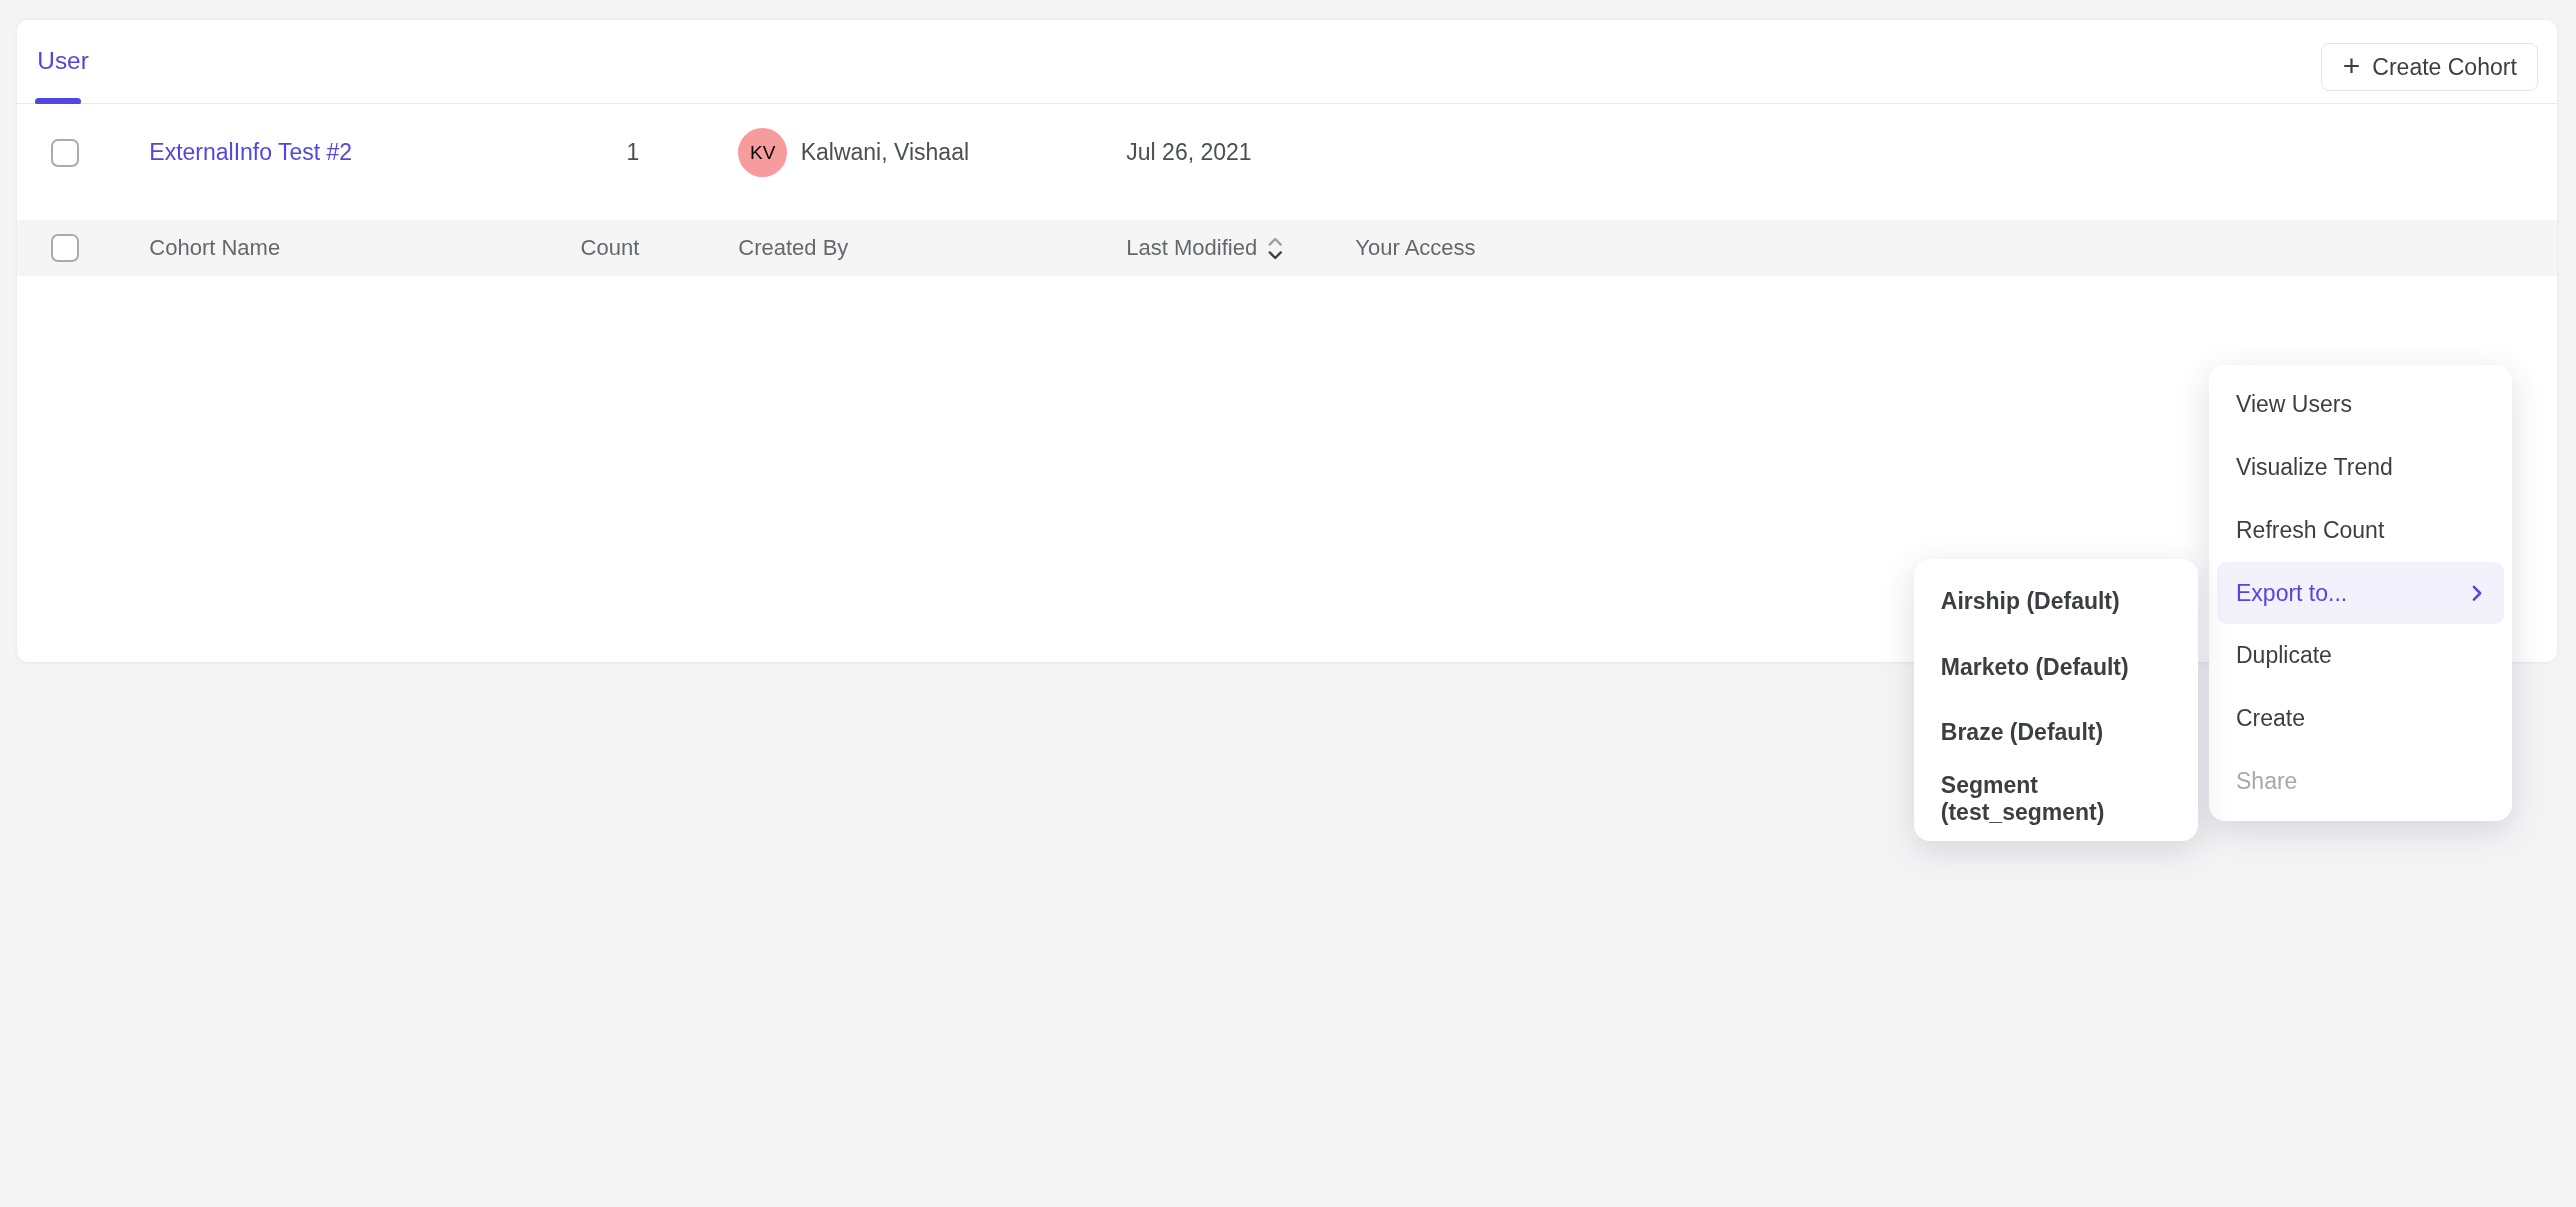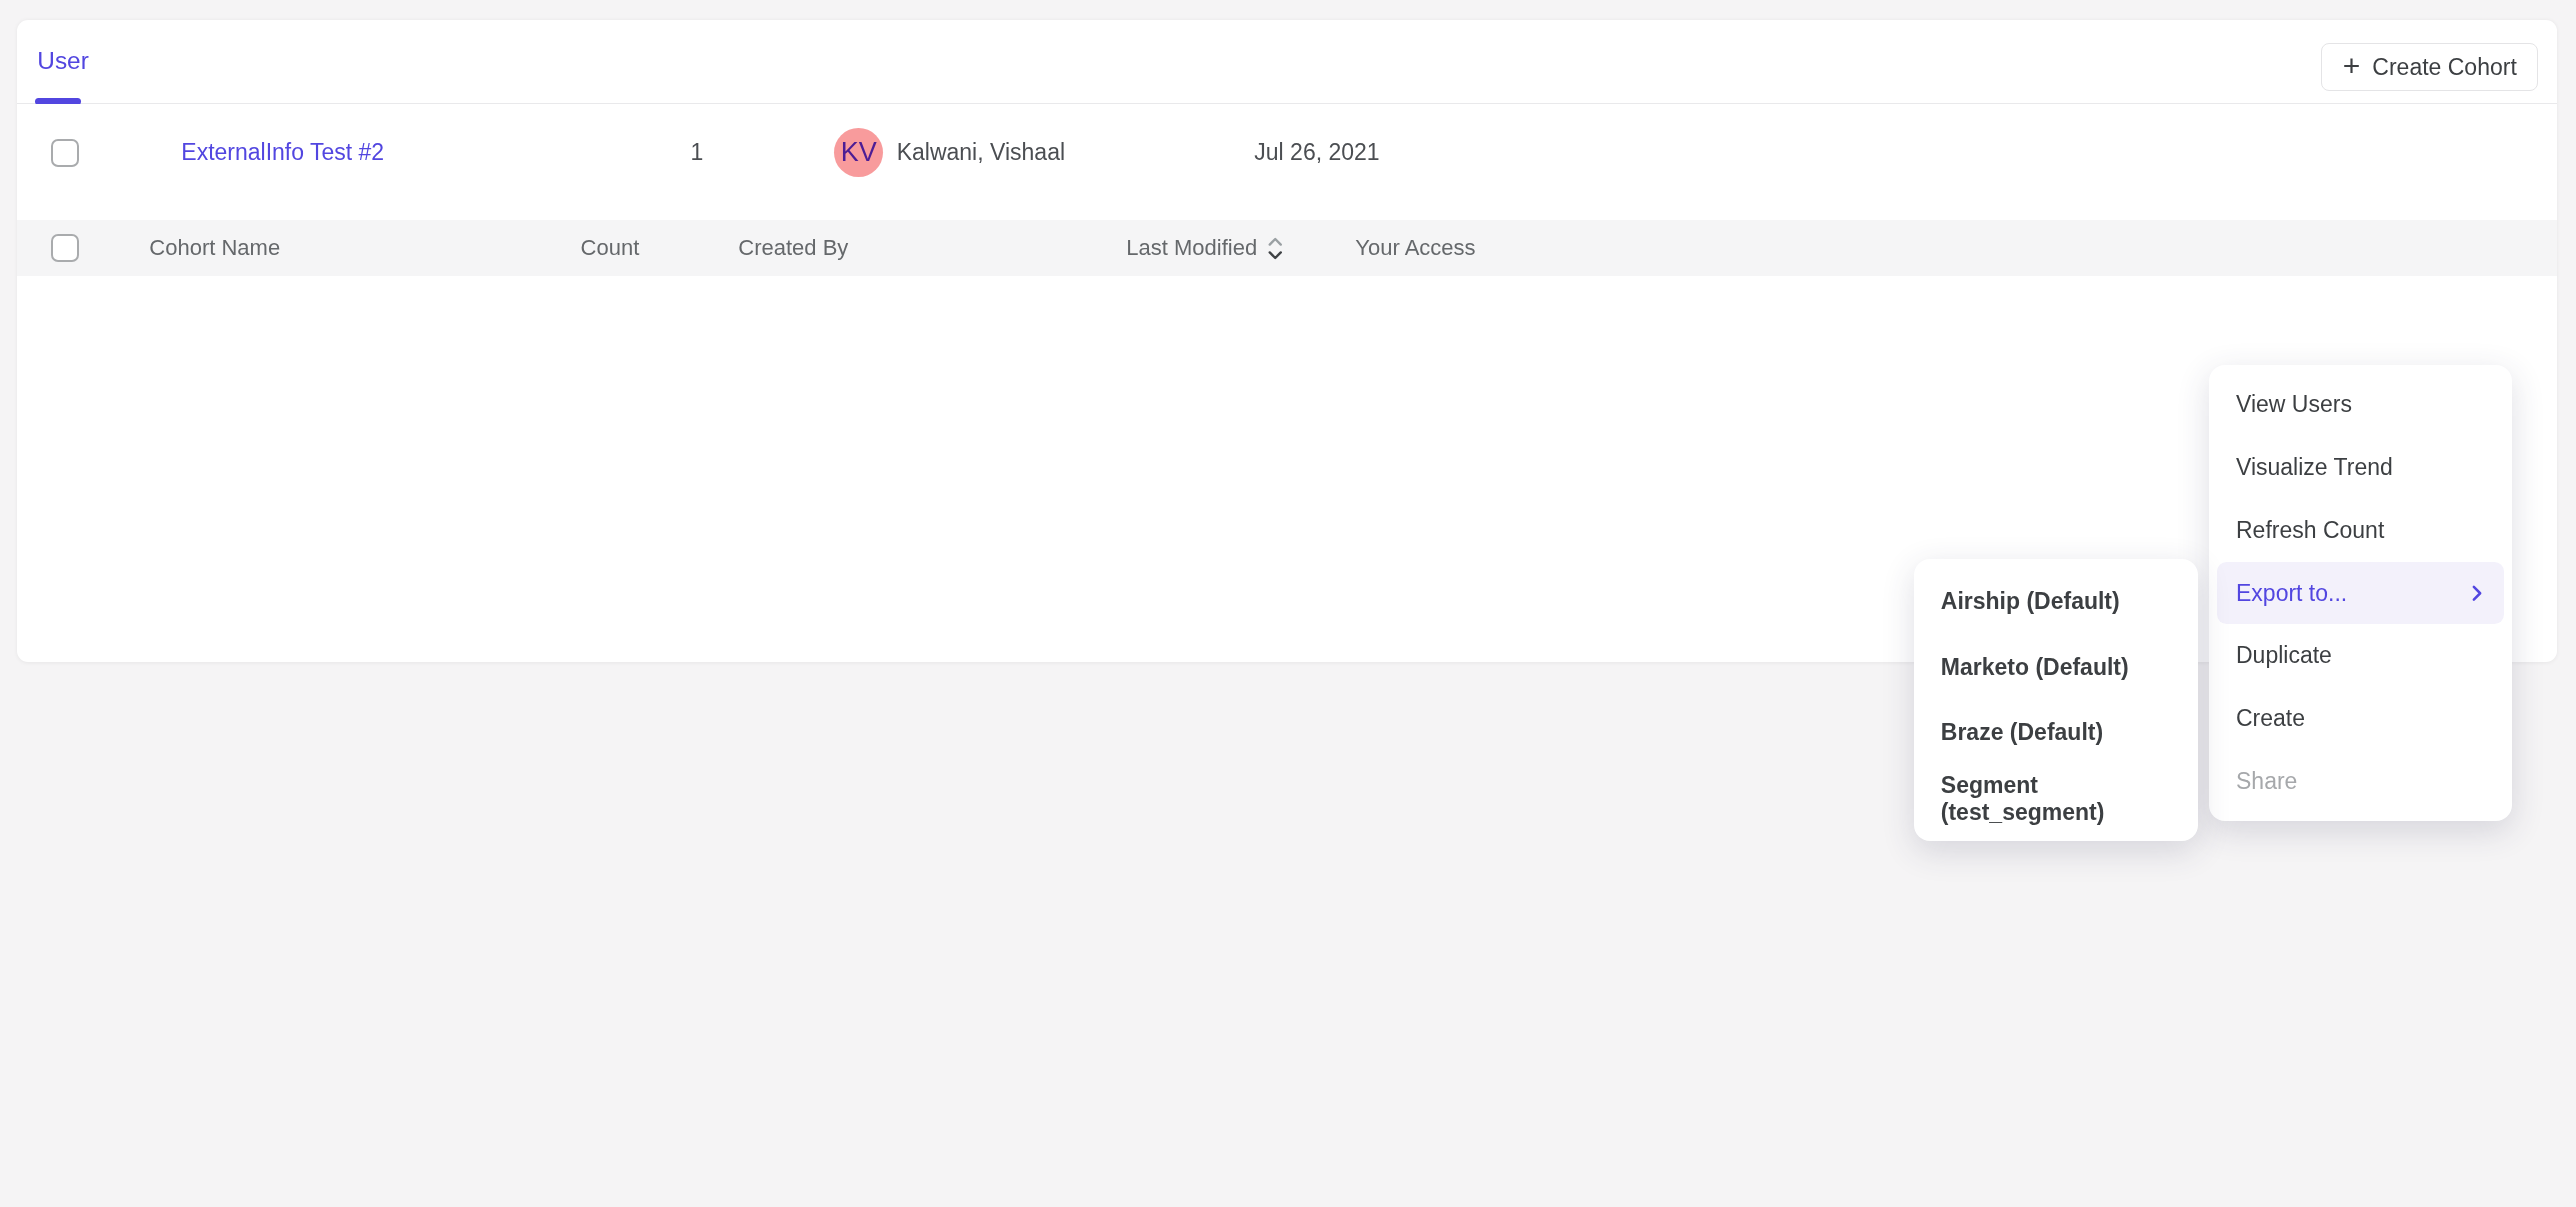--- a/index.html
+++ b/index.html
@@ -35,35 +35,35 @@
                 background:#efeeef; border-radius:8px; display:flex; align-items:center; padding:0 14px; }
   .search-box svg { width:25px; height:25px; margin-right:12.6px; flex:none; }
   .search-box input { border:none; outline:none; background:transparent; width:100%;
                       font-size:23px; color:#3c3f42; font-family:inherit; }
   .search-box input::placeholder { color:#9fa1a3; }
 
   
   .thead { position:absolute; top:200px; left:0; width:100%; height:56px; background:#f5f5f6;
            display:flex; align-items:center; font-size:22px; color:#65686b; }
   .trow { position:absolute; left:0; width:100%; height:97px; display:flex; align-items:center;
-          background:#fff; font-size:23px; color:#4b4e52;gap:32px; }
+          background:#fff; font-size:23px; color:#4b4e52; }
   .trow.sep { border-bottom:1.6px solid #ededef; }
   .c1 { width:132px; flex:none; display:flex; align-items:center; padding-left:34px; }
   .c2 { width:410px; flex:none; display:flex; align-items:center; }
   .c3 { width:80px; flex:none; display:flex; align-items:center; justify-content:flex-end; }
   .c4 { width:487px; flex:none; display:flex; align-items:center; padding-left:99px; }
   .c5 { width:229px; flex:none; display:flex; align-items:center; }
   .c6 { width:711px; flex:none; display:flex; align-items:center; }
   .c7 { width:393px; flex:none; display:flex; align-items:center; }
   .c8 { flex:1; display:flex; align-items:center; }
   .checkbox { width:28px; height:28px; border:2.4px solid #a9abad; border-radius:7px;
               background:#fff; cursor:pointer; flex:none; }
   .cohort-link { color:#5246e0; text-decoration:none; cursor:pointer; }
-  .avatar { width:49px; height:49px; border-radius:50%; background:#f89b9c; color:#4c1d95;
-            display:flex; align-items:center; justify-content:center; font-size:27px; flex:none;
+  .avatar { width:49px; height:49px; border-radius:50%; background:#f89b9c; color:#000000;
+            display:flex; align-items:center; justify-content:center; font-size:19px; flex:none;
             margin-right:13.4px; }
   .sort-icon { width:20.5px; height:27px; margin-left:8px; }
   .actions-btn { width:52px; height:49px; border:1.6px solid #b9b3e0; border-radius:9.5px;
                  background:#cfc9f2; color:#5246e0; font-size:24px; letter-spacing:1.6px;
                  display:none; align-items:center; justify-content:center; cursor:pointer;
                  padding-bottom:8px; }
   .actions-btn.show { display:flex; }
 
   
   .ctx-menu { position:absolute; left:2209px; top:365px; width:303px; height:456px;

